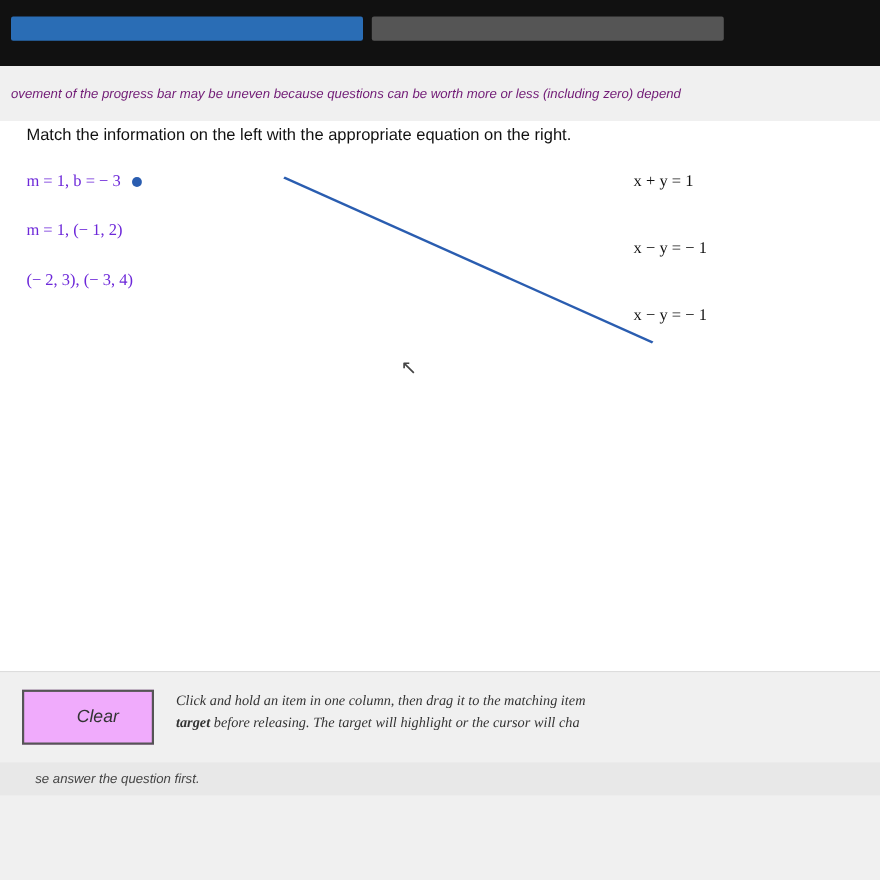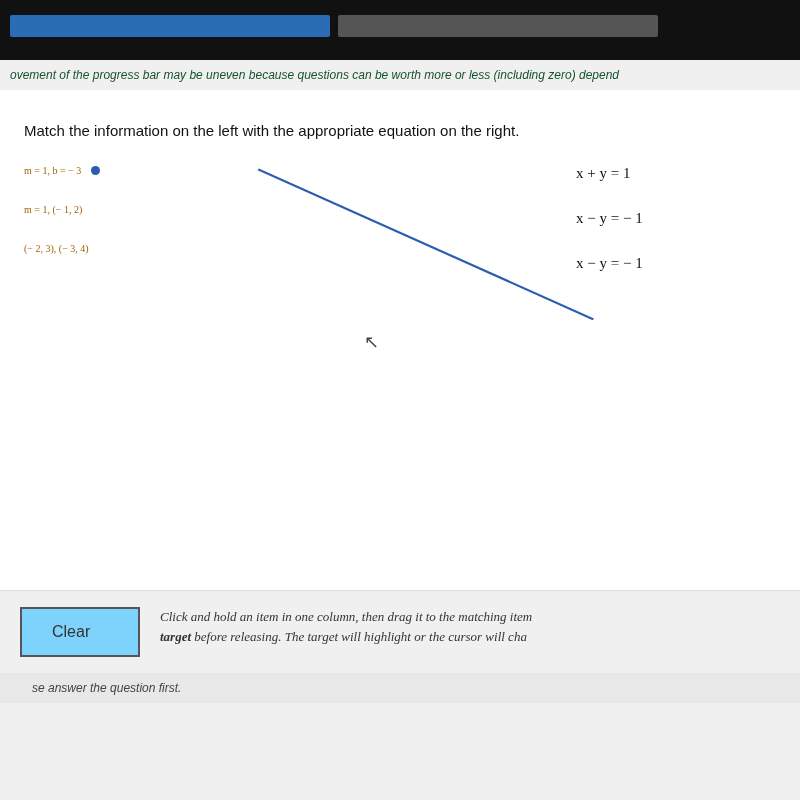--- a/index.html
+++ b/index.html
@@ -51,31 +51,31 @@
       top: 60px;
       left: 0;
       right: 0;
       bottom: 0;
       background: #f0f0f0;
     }
 
     .progress-notice {
       background: #f0f0f0;
       font-size: 12px;
-      color: #14532d;
-      font-style: italic;
-      padding: 8px 10px;
+      color: #701a75;
+      font-style: italic;
+      padding: 18px 10px;
       border-bottom: none;
       font-family: Arial, sans-serif;
     }
 
     .white-content-area {
       background: #fff;
       margin: 0;
-      padding: 32px 24px 16px 24px;
+      padding: 4px 24px 16px 24px;
       min-height: 500px;
       position: relative;
     }
 
     .question-title {
       font-size: 15px;
       font-weight: normal;
       color: #111;
       margin-bottom: 22px;
       font-family: Arial, sans-serif;
@@ -94,27 +94,27 @@
       gap: 28px;
       padding-top: 4px;
     }
 
     .right-column {
       position: absolute;
       right: 0;
       width: 200px;
       display: flex;
       flex-direction: column;
-      gap: 28px;
+      gap: 44px;
       padding-top: 4px;
     }
 
     .left-item {
-      font-size: 10px;
-      color: #a16207;
+      font-size: 15px;
+      color: #6d28d9;
       display: flex;
       align-items: center;
       gap: 6px;
       position: relative;
     }
 
     .dot {
       width: 9px;
       height: 9px;
       background: #2a5db0;
@@ -162,29 +162,30 @@
       padding: 16px 20px;
       display: flex;
       align-items: flex-start;
       gap: 20px;
       border-top: 1px solid #ddd;
       margin-top: 0;
     }
 
     .clear-button {
       border: 2px solid #555;
-      background: #7dd3fc;
+      background: #f0abfc;
       padding: 14px 30px;
       font-size: 16px;
       font-family: Arial, sans-serif;
       color: #333;
       cursor: pointer;
       min-width: 120px;
-      text-align: left;
+      text-align: right;
       flex-shrink: 0;
+      font-style: italic;
     }
 
     .instructions-text {
       font-size: 13px;
       color: #333;
       font-family: Liberation Serif, serif;
       line-height: 1.5;
       font-style: italic;
     }
 

